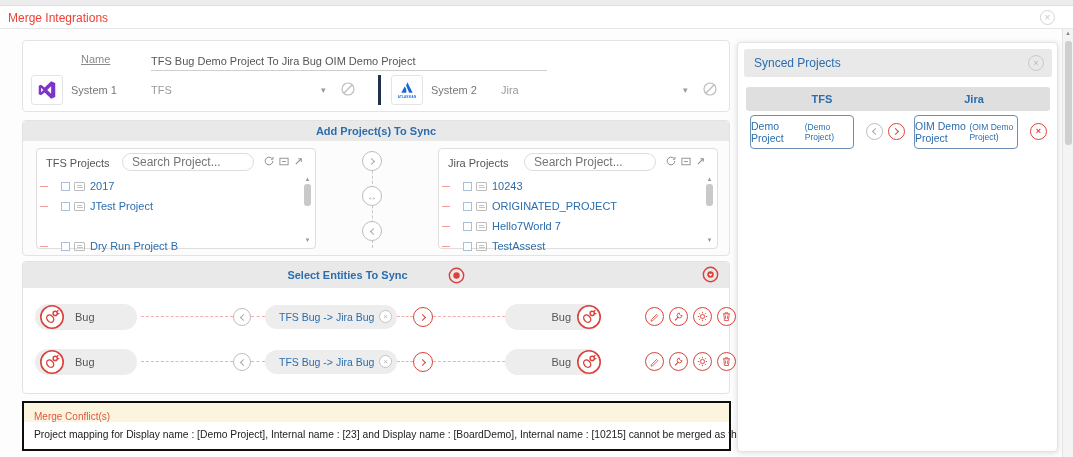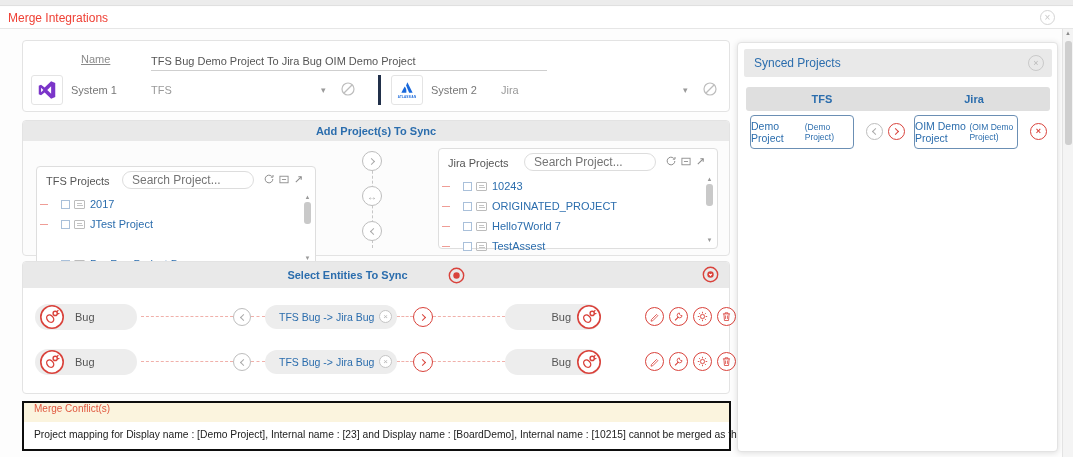--- a/index.html
+++ b/index.html
@@ -78,21 +78,21 @@
   .bug-ico { position:absolute; top:2px; width:26px; height:26px; }
   .e-mpill { left:242px; top:3px; width:132px; height:24px; background:#ededed; border-radius:12px; }
   .e-mtext { position:absolute; left:14px; top:6px; font-size:10.5px; color:#2b6dad; white-space:nowrap; }
   .mp-x { position:absolute; right:5px; top:5px; width:13px; height:13px; border:1px solid #c5c5c5; border-radius:50%;
           color:#b5b5b5; font-size:8px; line-height:11px; text-align:center; background:#fff; }
   .act-ico { position:absolute; top:5px; width:19px; height:19px; border:1.4px solid #d9423b; border-radius:50%;
              display:flex; align-items:center; justify-content:center; background:#fff; }
 
   
   .conflict { position:absolute; left:22px; top:401px; width:709px; height:50px; border:2px solid #0d0d0d; background:#fff; }
-  .conflict-head { height:19px; background:#fbf4de; display:flex; align-items:flex-start; padding-left:10px; }
+  .conflict-head { height:19px; background:#fbf4de; display:flex; align-items:flex-end; padding-left:10px; }
   .conflict-title { font-size:10px; color:#e0573f; }
   .conflict-body { padding:7px 10px 0 10px; font-size:10.3px; color:#222; white-space:nowrap; }
 
   
   .synced { left:737px; top:42px; width:321px; height:410px; box-shadow:0 1px 6px rgba(0,0,0,.13); }
   .syn-strip { position:absolute; left:6px; top:6px; width:308px; height:28px; border-radius:2px; justify-content:flex-start; padding-left:10px; }
   .syn-title { font-size:12px; color:#2b6dad; }
   .syn-close { position:absolute; right:8px; top:6px; width:16px; height:16px; border:1px solid #c9c9c9; border-radius:50%;
                color:#b9b9b9; font-size:9px; line-height:14px; text-align:center; background:transparent; }
   .syn-cols { position:absolute; left:8px; top:44px; width:304px; height:24px; background:#dfdfdf; border-radius:3px; display:flex; }
@@ -162,21 +162,21 @@
           <line x1="3" y1="11" x2="11" y2="3" stroke="#bdbdbd" stroke-width="1.2"></line>
         </svg>
     </span>
   </div>
 
   <div class="card addcard">
     <div class="strip addstrip">
       <span class="strip-title">Add Project(s) To Sync</span>
     </div>
 
-    <div class="proj-panel" style="left:13px;margin-top:18px;">
+    <div class="proj-panel" style="left:13px;">
       <span class="pp-title">TFS Projects</span>
       <input class="pp-search" placeholder="Search Project..." style="">
       <span class="pp-tools">
         <span>
             <svg width="10" height="10" viewBox="0 0 12 12">
               <path d="M10.6 6a4.6 4.6 0 1 1-1.4-3.3" fill="none" stroke="#8d8d8d" stroke-width="1.2"></path>
               <path d="M10.8 1.2v2.6H8.2" fill="none" stroke="#8d8d8d" stroke-width="1.2"></path>
             </svg>
           </span>
         <span>

